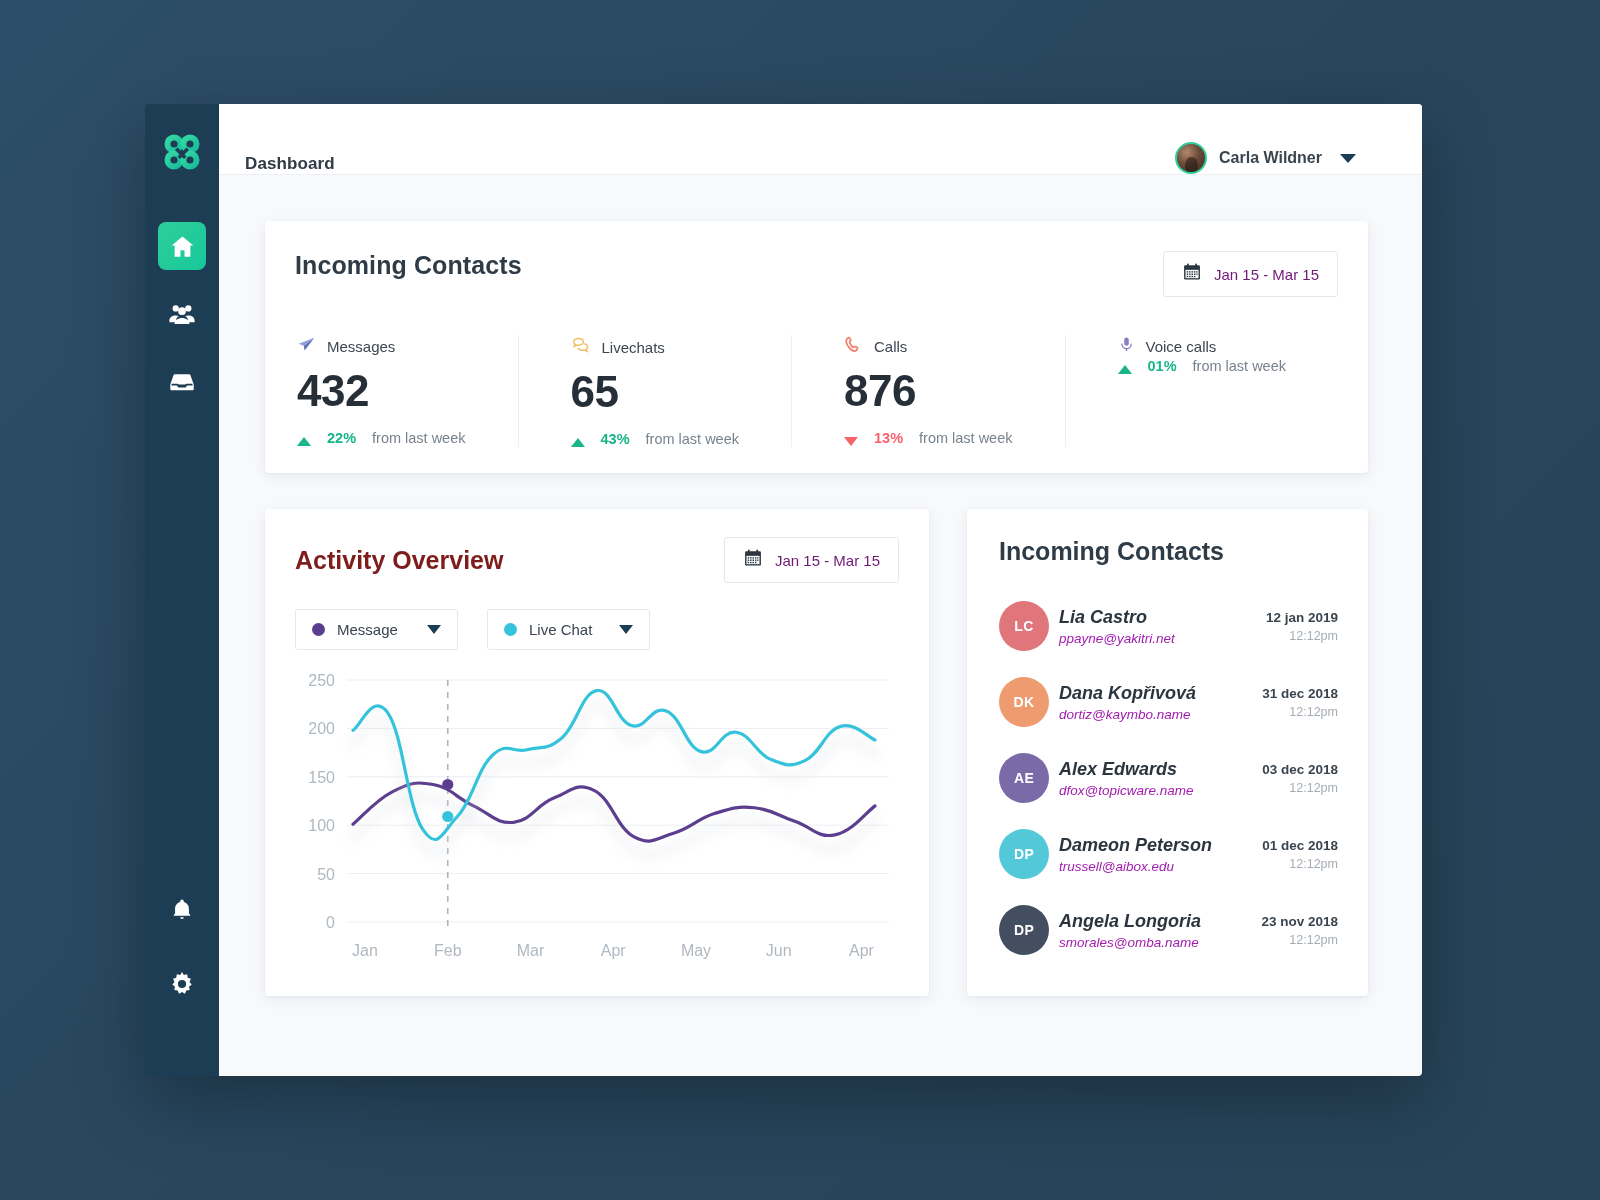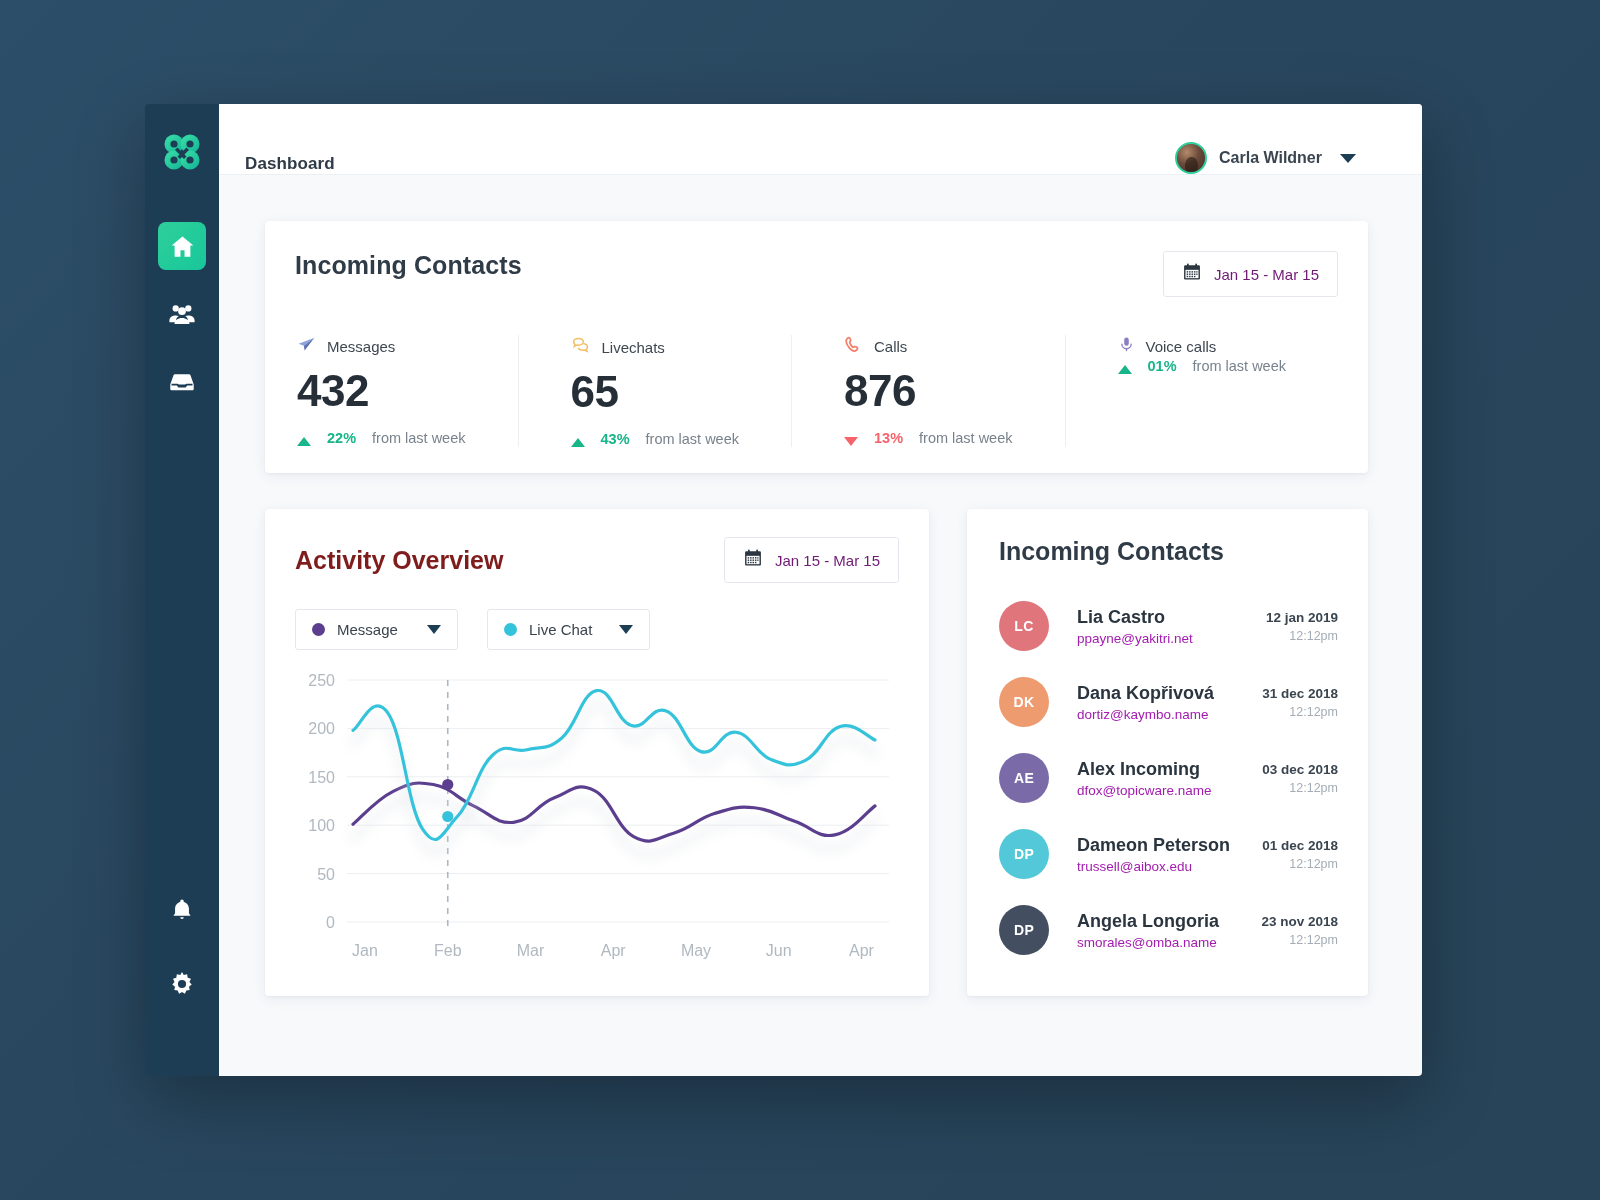--- a/index.html
+++ b/index.html
@@ -221,21 +221,21 @@
     cursor: pointer;
   }
   .contact-avatar {
     width: 50px; height: 50px; border-radius: 50%;
     display: flex; align-items: center; justify-content: center;
     color: #fff; font-size: 14px; font-weight: bold;
     flex: 0 0 50px;
     letter-spacing: .3px;
     text-align: center;
   }
-  .contact-info { margin-left: 28px; flex: 1 1 auto; min-width: 0; }
+  .contact-info { margin-left: 10px; flex: 1 1 auto; min-width: 0; font-style: italic; }
   .contact-name {
     font-size: 18px; font-weight: bold; color: #2b353f; line-height: 1.28;
   }
   .contact-email {
     font-size: 13.5px; color: #a21caf; margin-top: 2px;
   }
   .contact-meta { text-align: right; flex: 0 0 auto; }
   .contact-date { font-size: 13.5px; font-weight: bold; color: #3b454f; }
   .contact-time { font-size: 12.5px; color: #a4adb5; margin-top: 4px; }
 
@@ -547,21 +547,21 @@
                   <div class="contact-email">dortiz@kaymbo.name</div>
                 </div>
                 <div class="contact-meta">
                   <div class="contact-date">31 dec 2018</div>
                   <div class="contact-time">12:12pm</div>
                 </div>
               </div>
               <div class="contact-row">
                 <div class="contact-avatar" style="background: rgb(122, 106, 168);">AE</div>
                 <div class="contact-info">
-                  <div class="contact-name">Alex Incoming</div>
+                  <div class="contact-name">Alex Edwards</div>
                   <div class="contact-email">dfox@topicware.name</div>
                 </div>
                 <div class="contact-meta">
                   <div class="contact-date">03 dec 2018</div>
                   <div class="contact-time">12:12pm</div>
                 </div>
               </div>
               <div class="contact-row">
                 <div class="contact-avatar" style="background: rgb(82, 200, 216);">DP</div>
                 <div class="contact-info">

